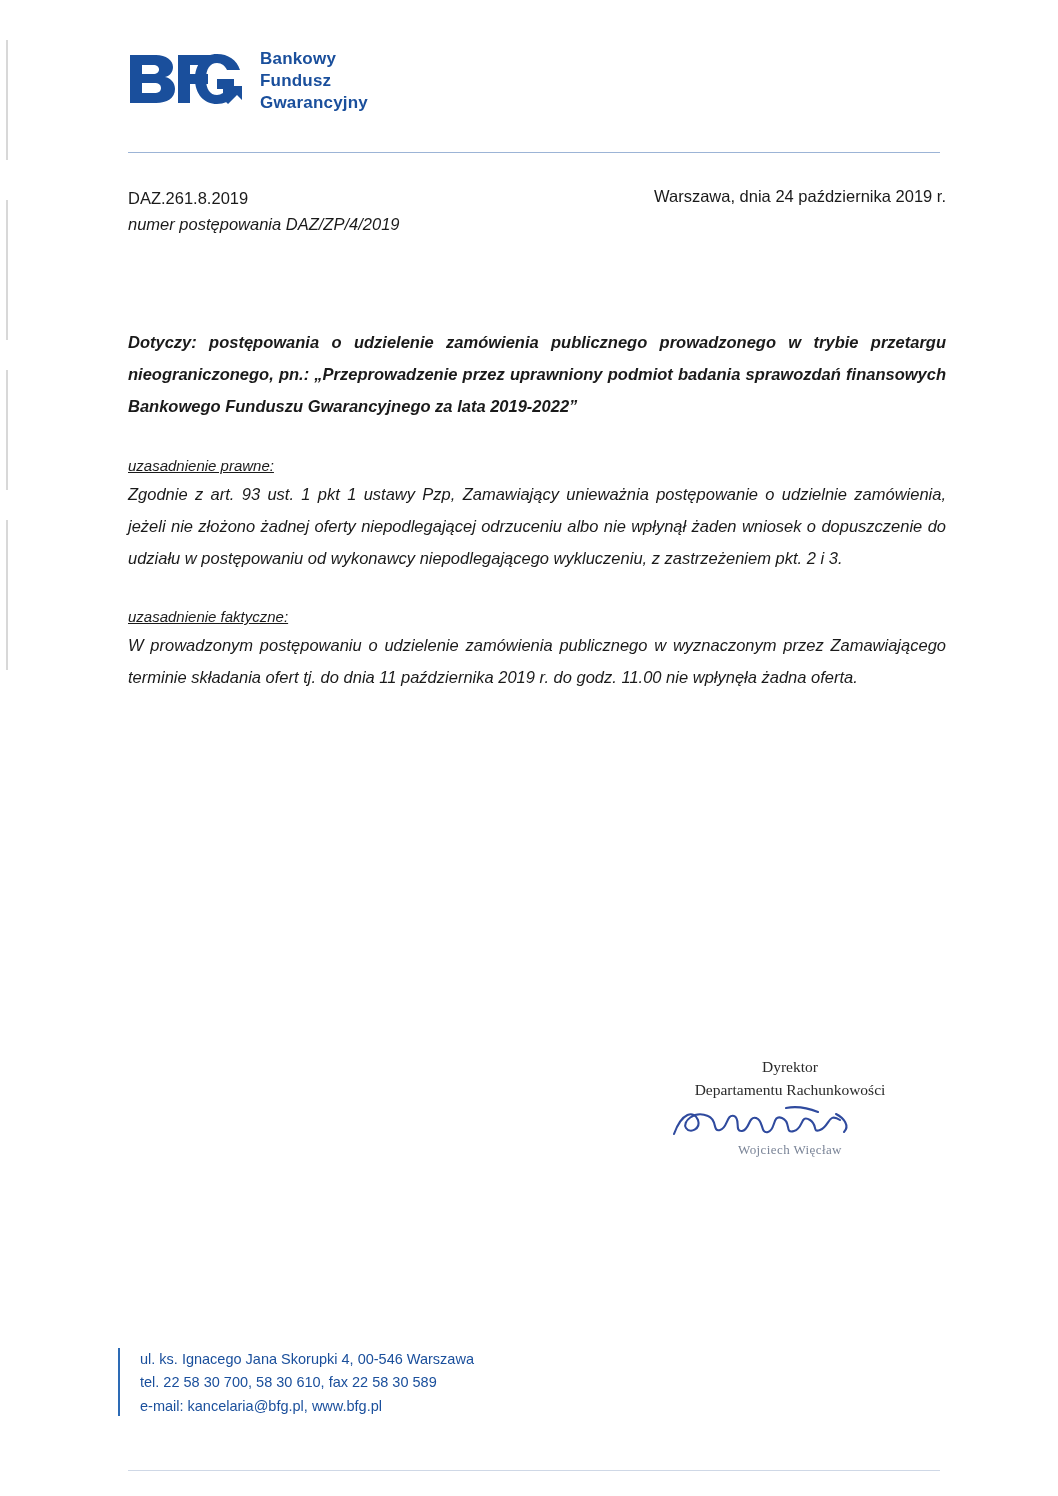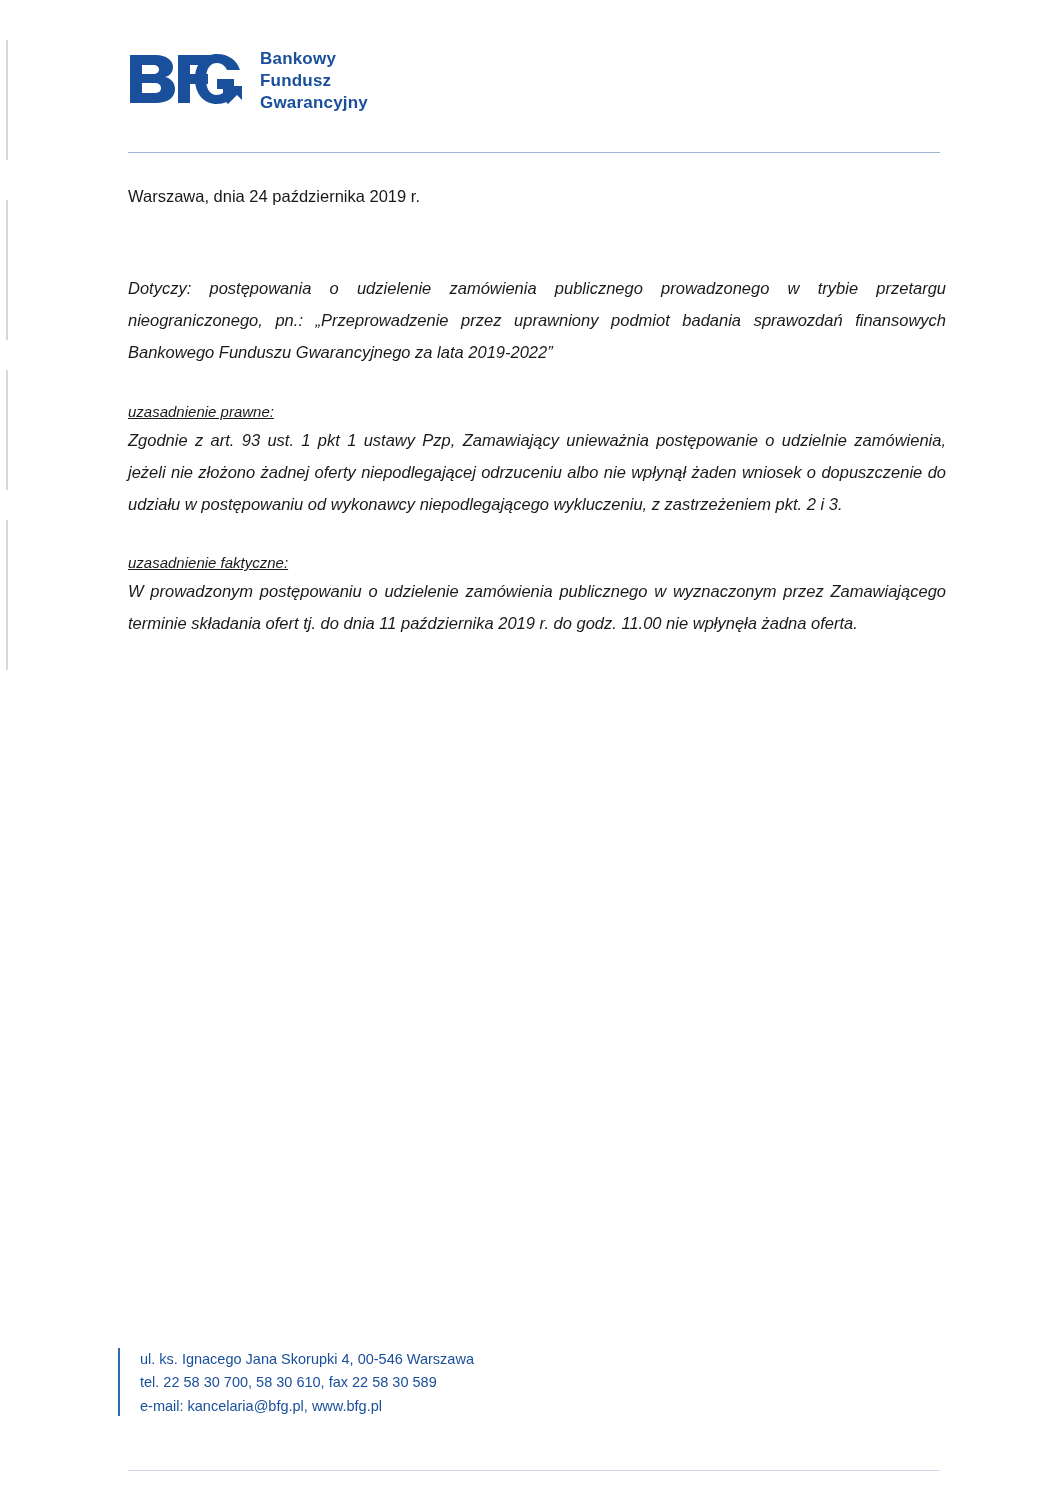--- a/index.html
+++ b/index.html
@@ -98,21 +98,22 @@
 
   .para {
     font-style: italic;
     font-size: 16.5px;
     line-height: 1.95;
     text-align: justify;
     color: #1a1a1a;
   }
 
   .subject {
-    margin-top: 66px;
+    margin-top: 89px;
+    font-weight: bold;
   }
 
   .title {
     margin-top: 62px;
     text-align: center;
     font-style: italic;
     font-size: 16.5px;
     letter-spacing: 0.2px;
   }
 
@@ -220,35 +221,54 @@
         <div>Fundusz</div>
         <div>Gwarancyjny</div>
       </div>
     </div>
   </div>
   <div class="header-rule"></div>
 
   <div class="doc">
 
     <div class="row-top">
+      <div class="ref-no">
+        <div>DAZ.261.8.2019</div>
+        <div class="ref-sub">numer postępowania DAZ/ZP/4/2019</div>
+      </div>
       <div class="place-date">Warszawa, dnia 24 października 2019 r.</div>
     </div>
 
     <div class="para subject">Dotyczy: postępowania o udzielenie zamówienia publicznego prowadzonego w trybie przetargu nieograniczonego, pn.: „Przeprowadzenie przez uprawniony podmiot badania sprawozdań finansowych Bankowego Funduszu Gwarancyjnego za lata 2019-2022”</div>
 
 
 
     <div class="section-head">uzasadnienie prawne:</div>
     <div class="para section-body">Zgodnie z art. 93 ust. 1 pkt 1 ustawy Pzp, Zamawiający unieważnia postępowanie o udzielnie zamówienia, jeżeli nie złożono żadnej oferty niepodlegającej odrzuceniu albo nie wpłynął żaden wniosek o dopuszczenie do udziału w postępowaniu od wykonawcy niepodlegającego wykluczeniu, z zastrzeżeniem pkt. 2 i 3.</div>
 
     <div class="section-head">uzasadnienie faktyczne:</div>
     <div class="para section-body">W prowadzonym postępowaniu o udzielenie zamówienia publicznego w wyznaczonym przez Zamawiającego terminie składania ofert tj. do dnia 11 października 2019 r. do godz. 11.00 nie wpłynęła żadna oferta.</div>
 
   </div>
 
+  <div class="signature">
+    <div class="sig-line">Dyrektor</div>
+    <div class="sig-line">Departamentu Rachunkowości</div>
+    <div class="sig-scribble">
+      <svg width="200" height="48" viewBox="0 0 200 48" xmlns="http://www.w3.org/2000/svg" aria-hidden="true">
+        <g fill="none" stroke="#2f4a9e" stroke-width="2.1" stroke-linecap="round">
+          <path d="M6 34 C14 12, 26 10, 30 20 C33 29, 22 34, 18 28 C14 22, 26 10, 40 16 C50 20, 44 32, 52 30 C60 28, 58 14, 66 16 C73 18, 66 32, 74 31 C82 30, 80 16, 88 18"></path>
+          <path d="M88 18 C96 20, 92 34, 100 32 C108 30, 104 14, 114 18 C124 22, 116 34, 126 31 C136 28, 132 14, 142 20 C150 25, 144 33, 152 30 C162 26, 160 12, 172 20"></path>
+          <path d="M118 8 C128 6, 140 8, 150 12"></path>
+          <path d="M168 14 C176 18, 182 26, 176 32"></path>
+        </g>
+      </svg>
+    </div>
+    <div class="sig-name">Wojciech Więcław</div>
+  </div>
 
   <div class="footer-rule"></div>
   <div class="footer">
     <div>ul. ks. Ignacego Jana Skorupki 4, 00-546 Warszawa</div>
     <div>tel. 22 58 30 700, 58 30 610, fax 22 58 30 589</div>
     <div>e-mail: kancelaria@bfg.pl, www.bfg.pl</div>
   </div>
 
   <div class="bottom-rule"></div>
 

